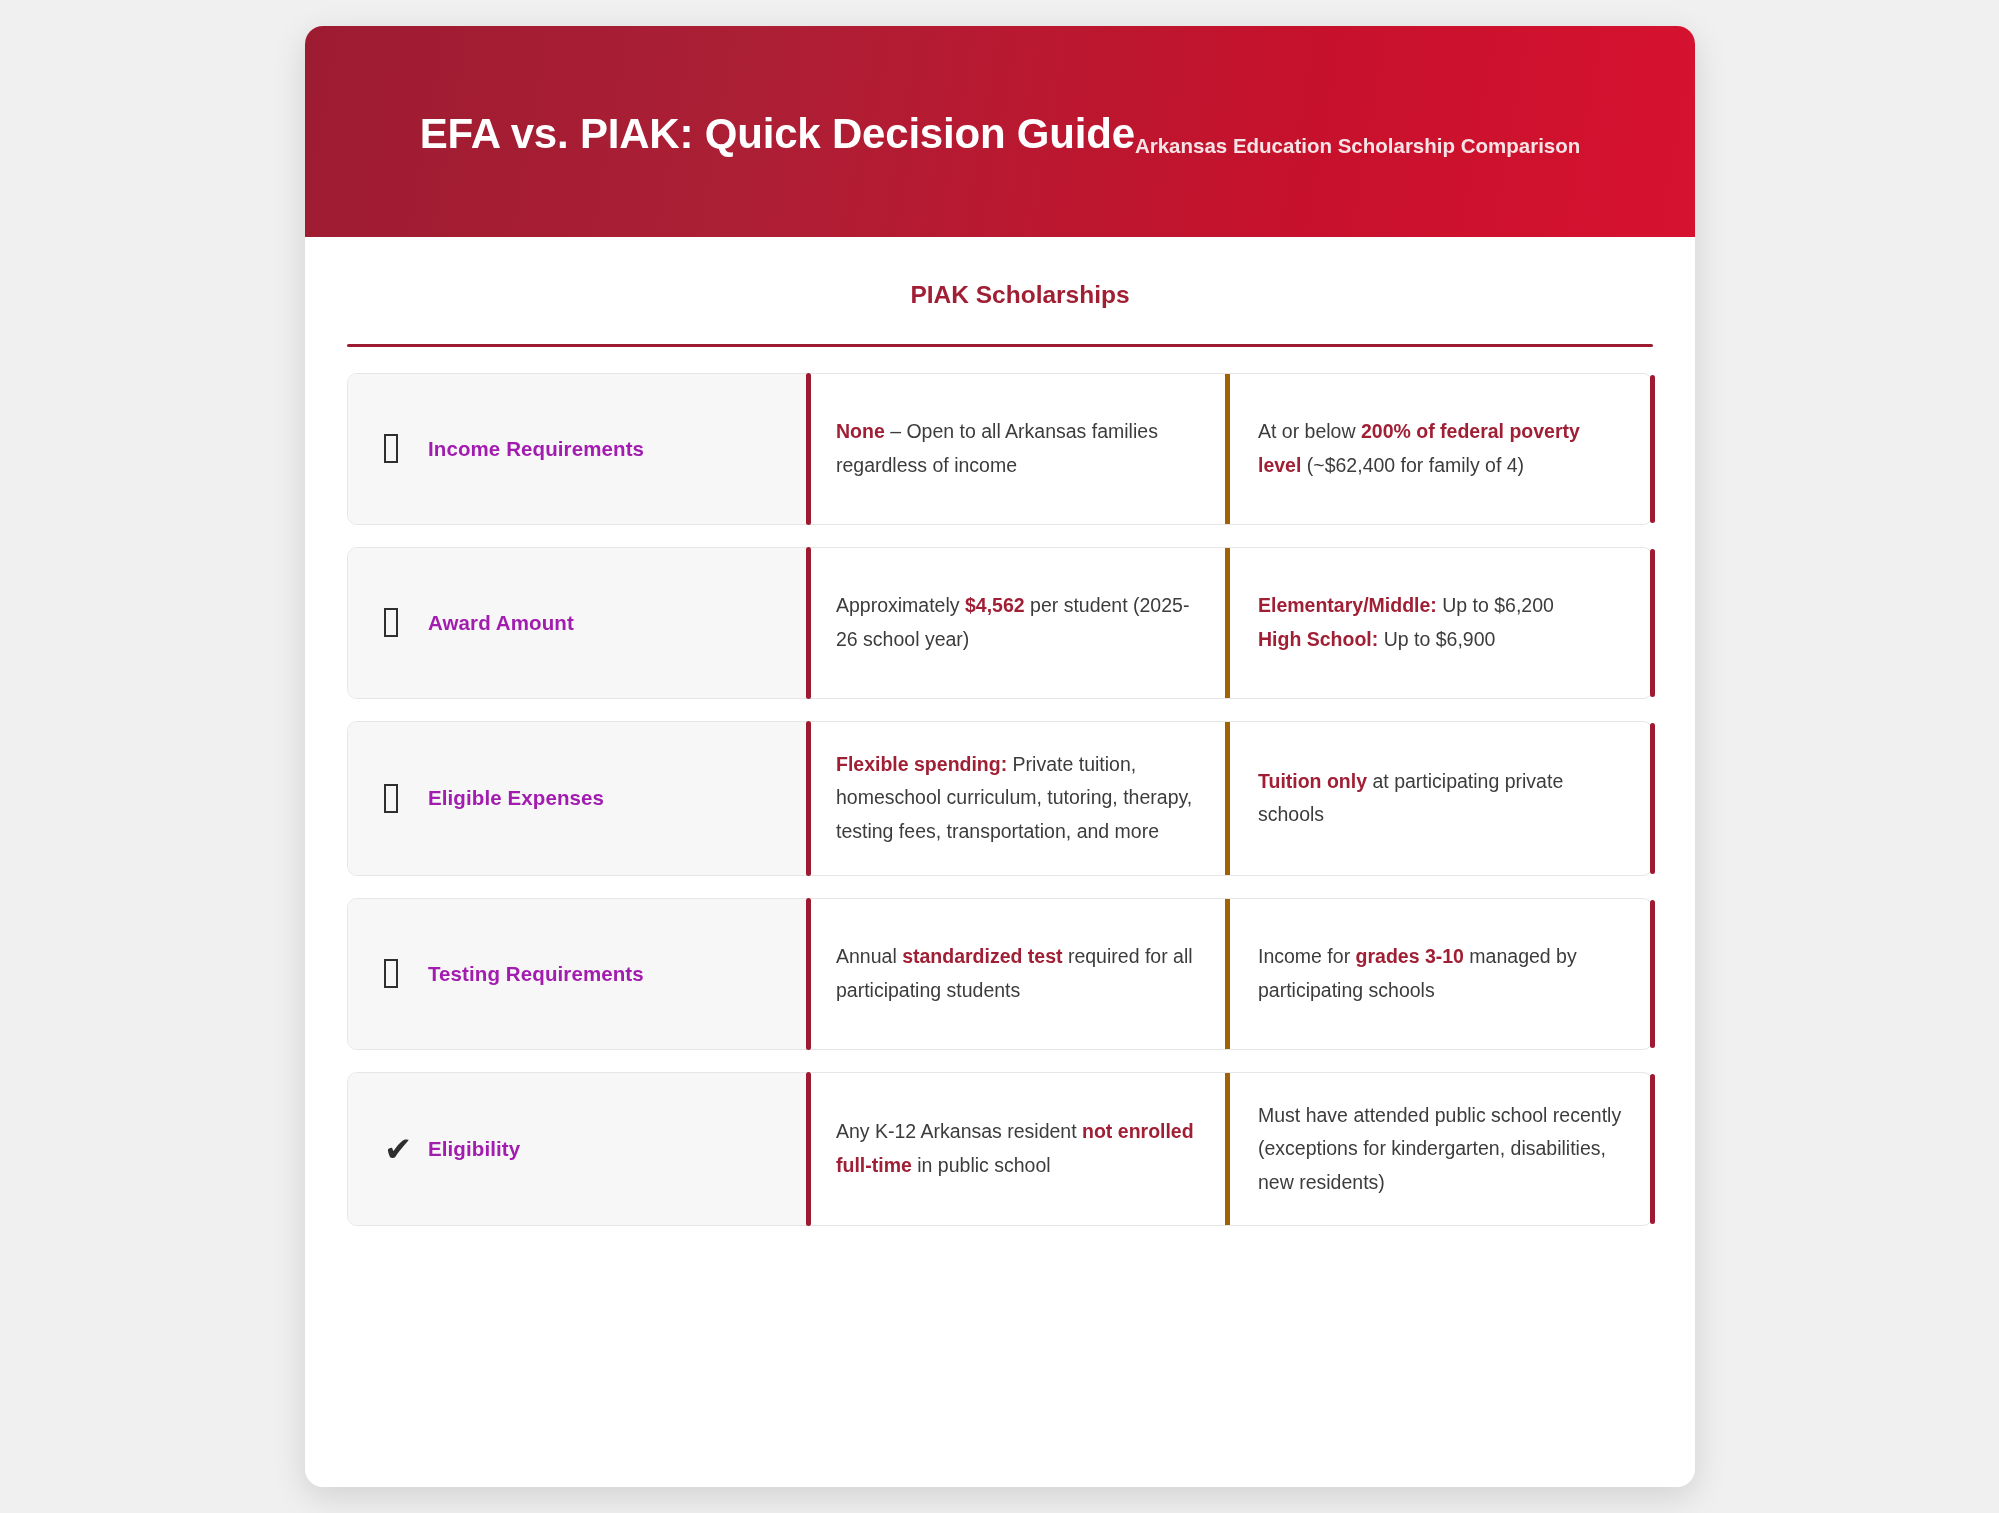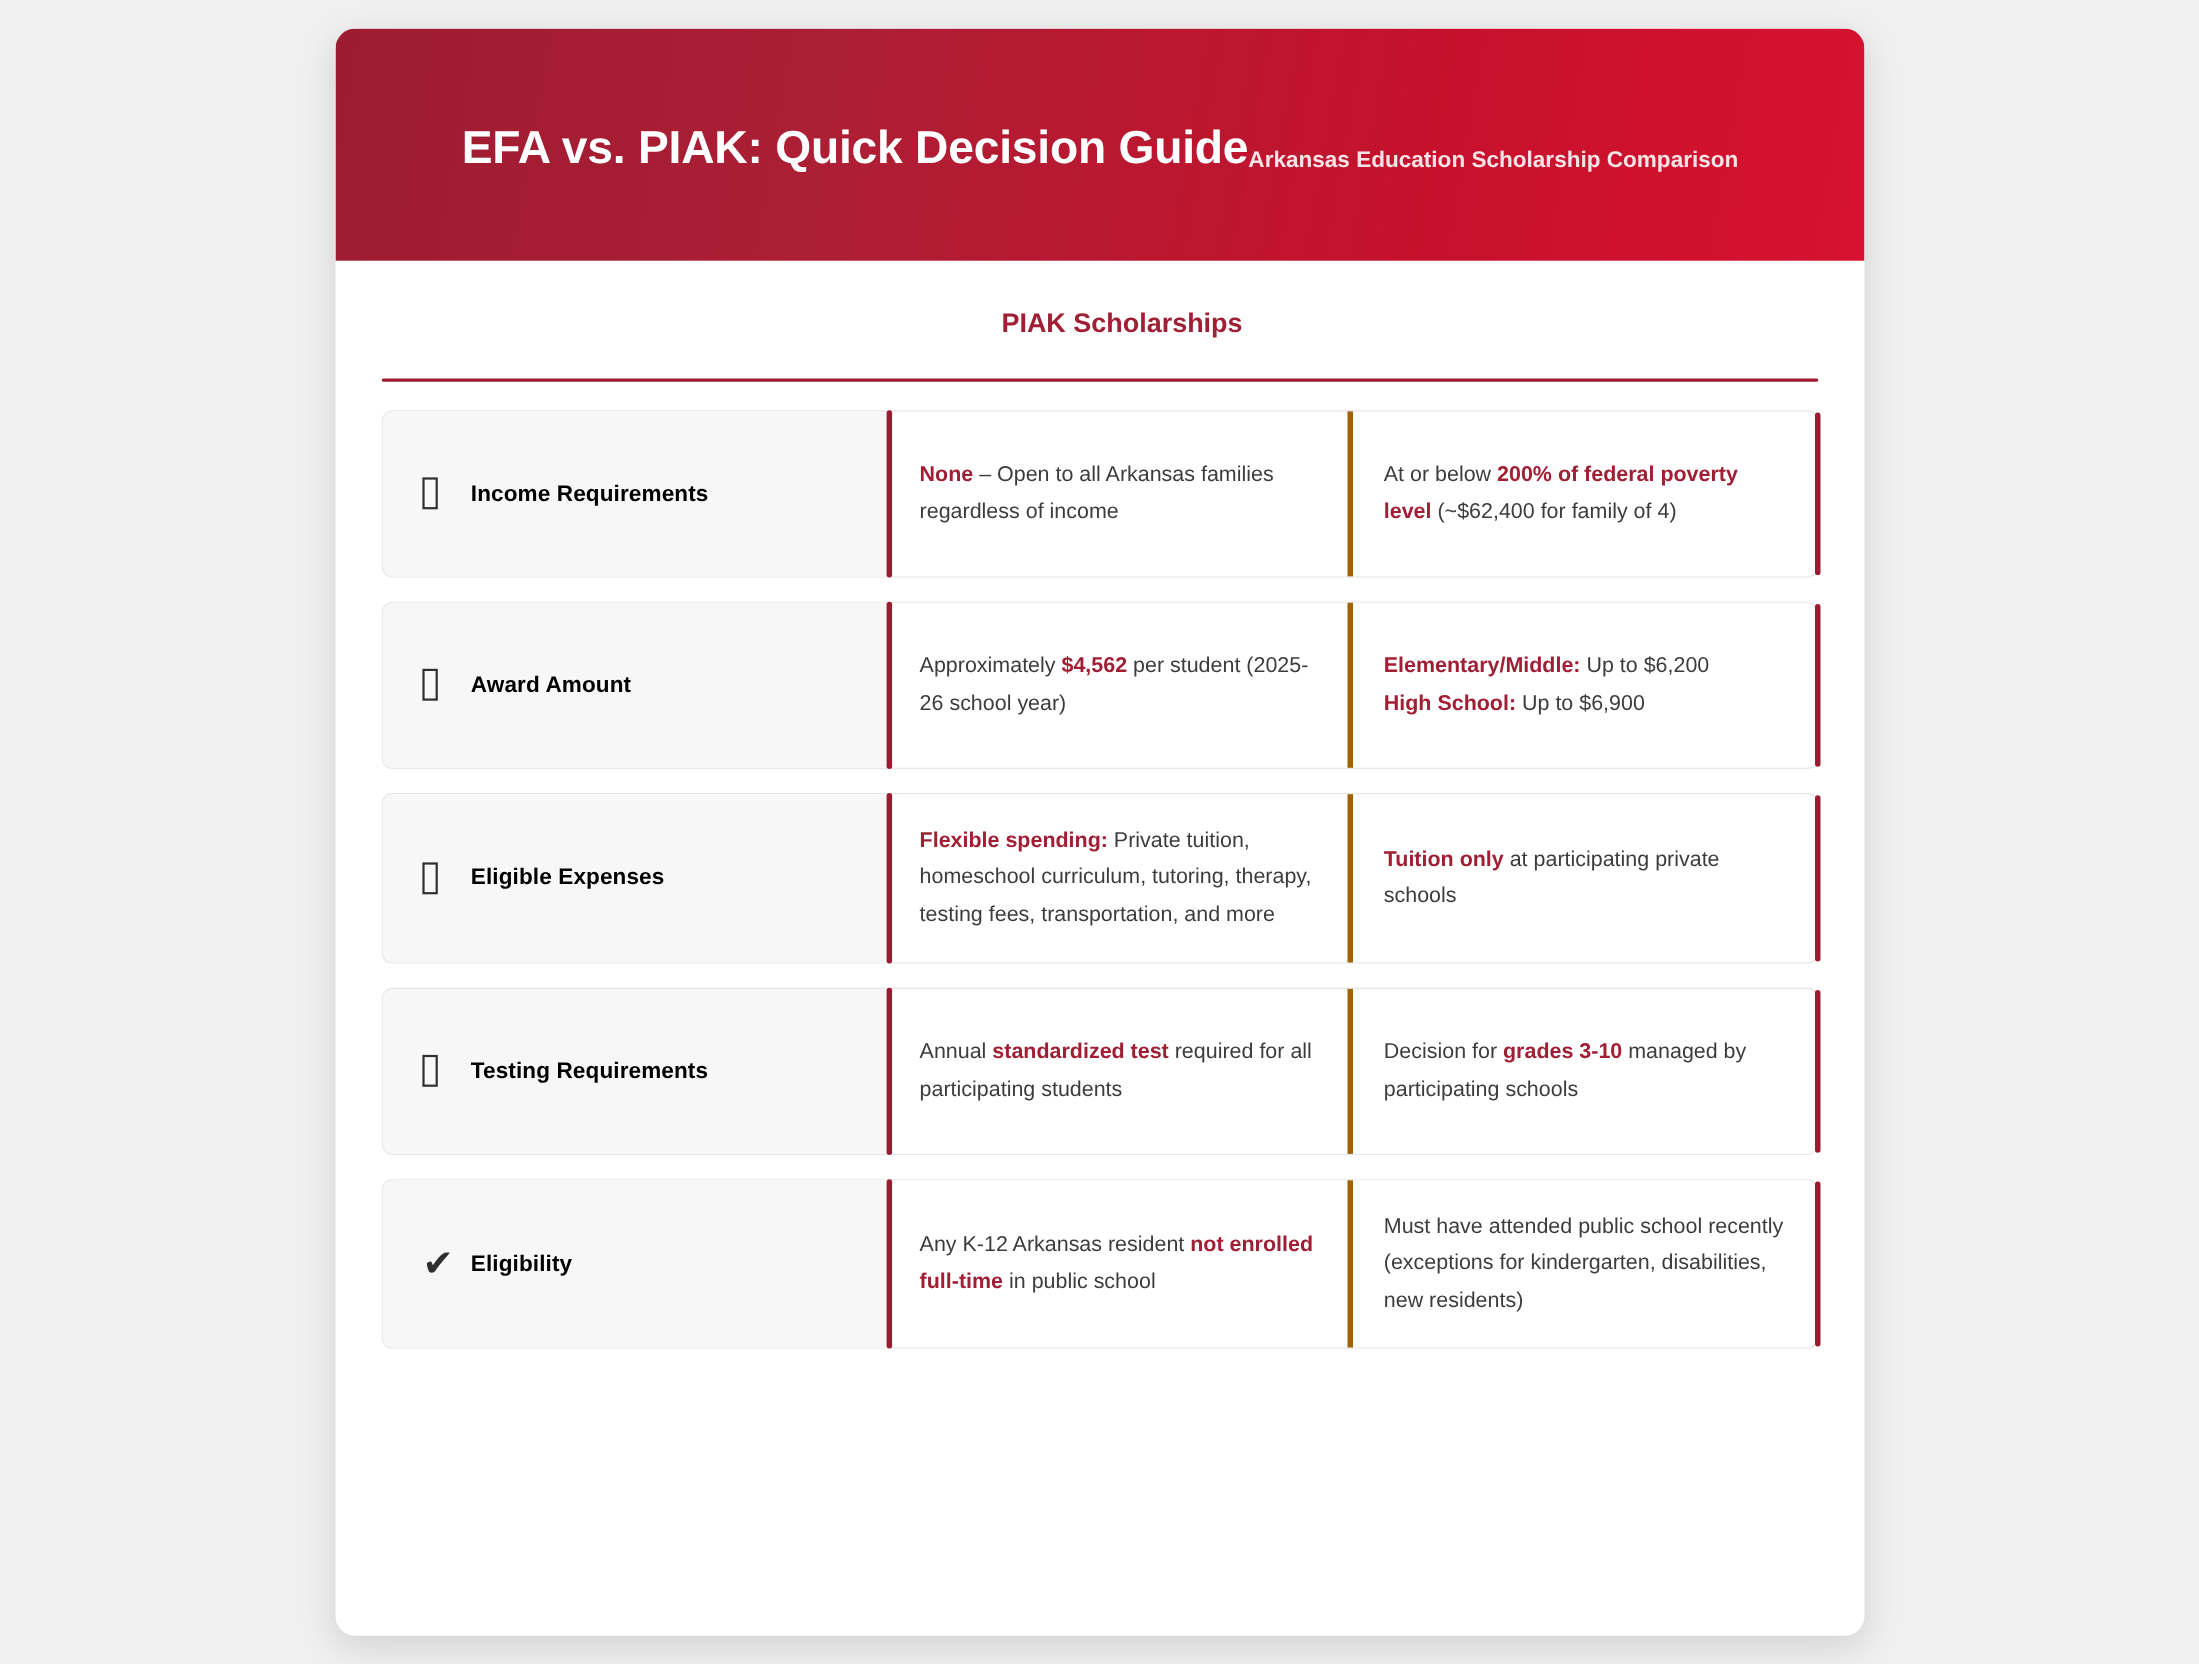--- a/index.html
+++ b/index.html
@@ -148,21 +148,21 @@
   .tofu {
     display: inline-block;
     width: 14px;
     height: 29px;
     border: 2.5px solid #2f2f2f;
     box-sizing: border-box;
   }
   .row-label {
     font-size: 20.5px;
     font-weight: bold;
-    color: #000000;
+    color: #a21caf;
     letter-spacing: 0.1px;
   }
 
   .cell-val {
     box-sizing: border-box;
     display: flex;
     align-items: center;
     padding: 26px 30px 26px 28px;
     font-size: 19.5px;
     line-height: 1.72;
@@ -247,21 +247,21 @@
           <div class="cell-label">
             <div class="row-icon">
               <span class="tofu"></span>
             </div>
             <div class="row-label">Testing Requirements</div>
           </div>
           <div class="cell-val cell-efa">
             <div><span>Annual </span><span class="hl">standardized test</span><span> required for all participating students</span></div>
           </div>
           <div class="cell-val cell-piak">
-            <div><span>Decision for </span><span class="hl">grades 3-10</span><span> managed by participating schools</span></div>
+            <div><span>Income for </span><span class="hl">grades 3-10</span><span> managed by participating schools</span></div>
           </div>
         </div>
         <div class="row">
           <div class="cell-label">
             <div class="row-icon">
               <span style="font-size:34px;line-height:1;">✔</span>
             </div>
             <div class="row-label">Eligibility</div>
           </div>
           <div class="cell-val cell-efa">

